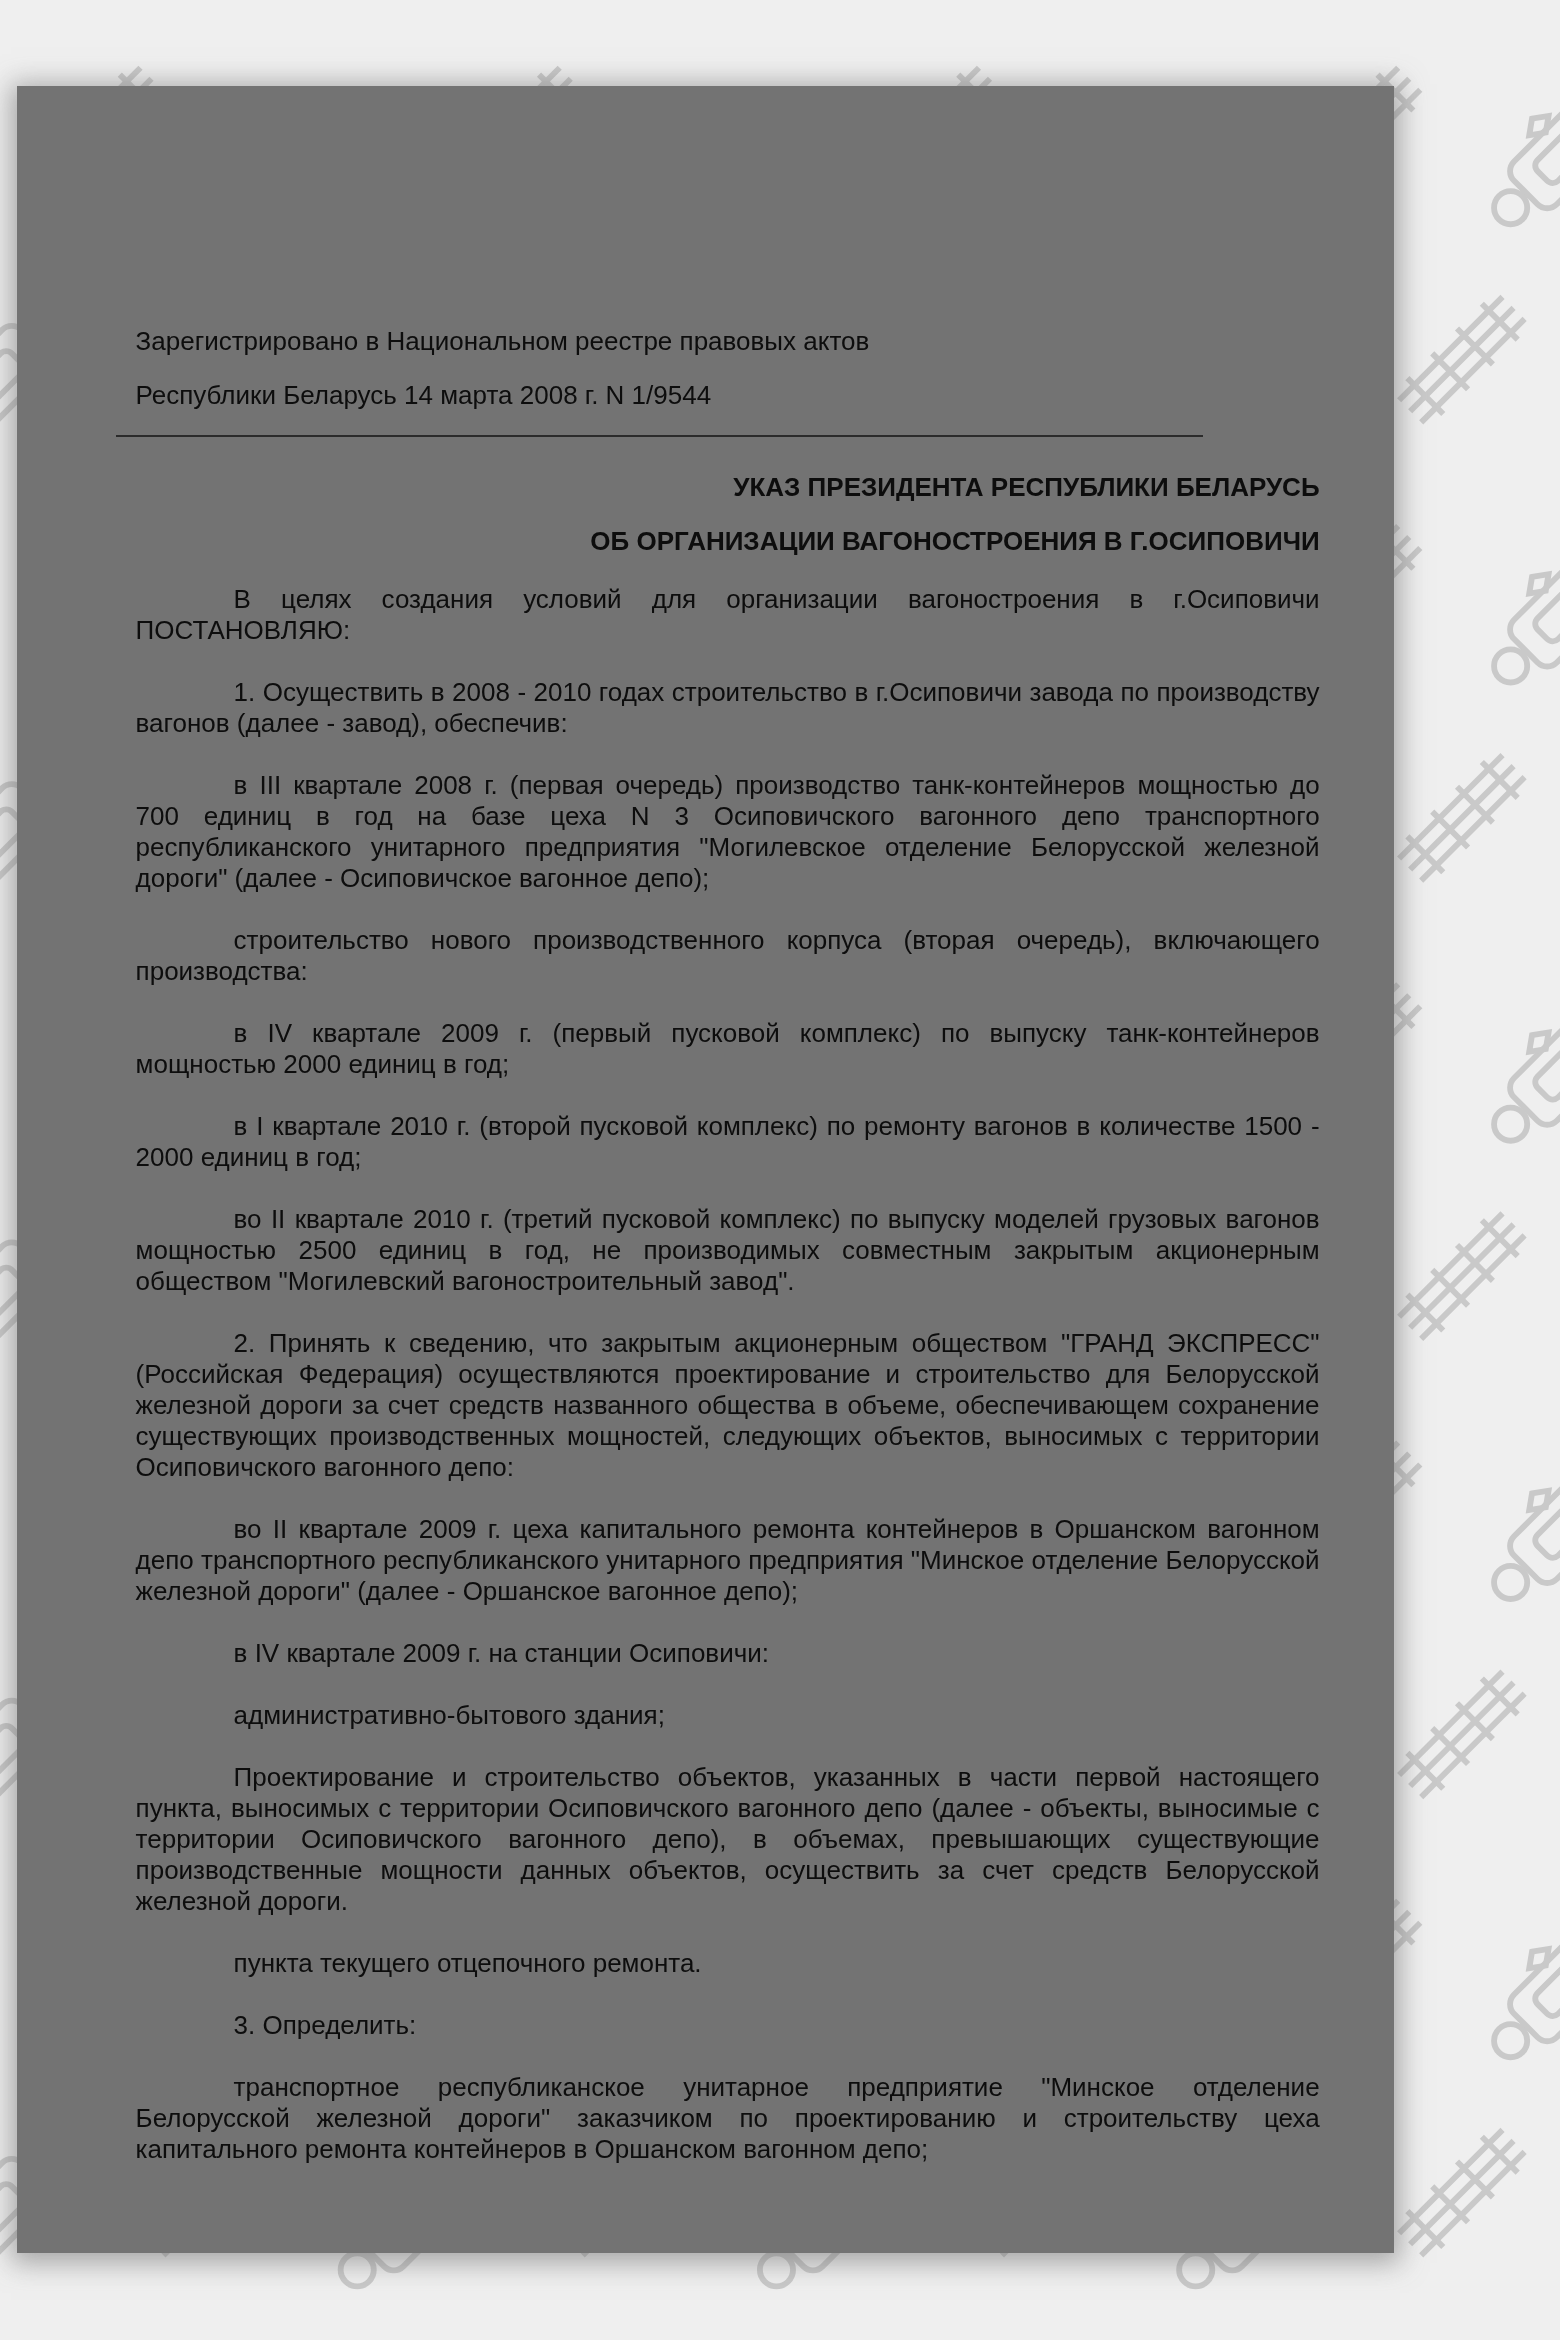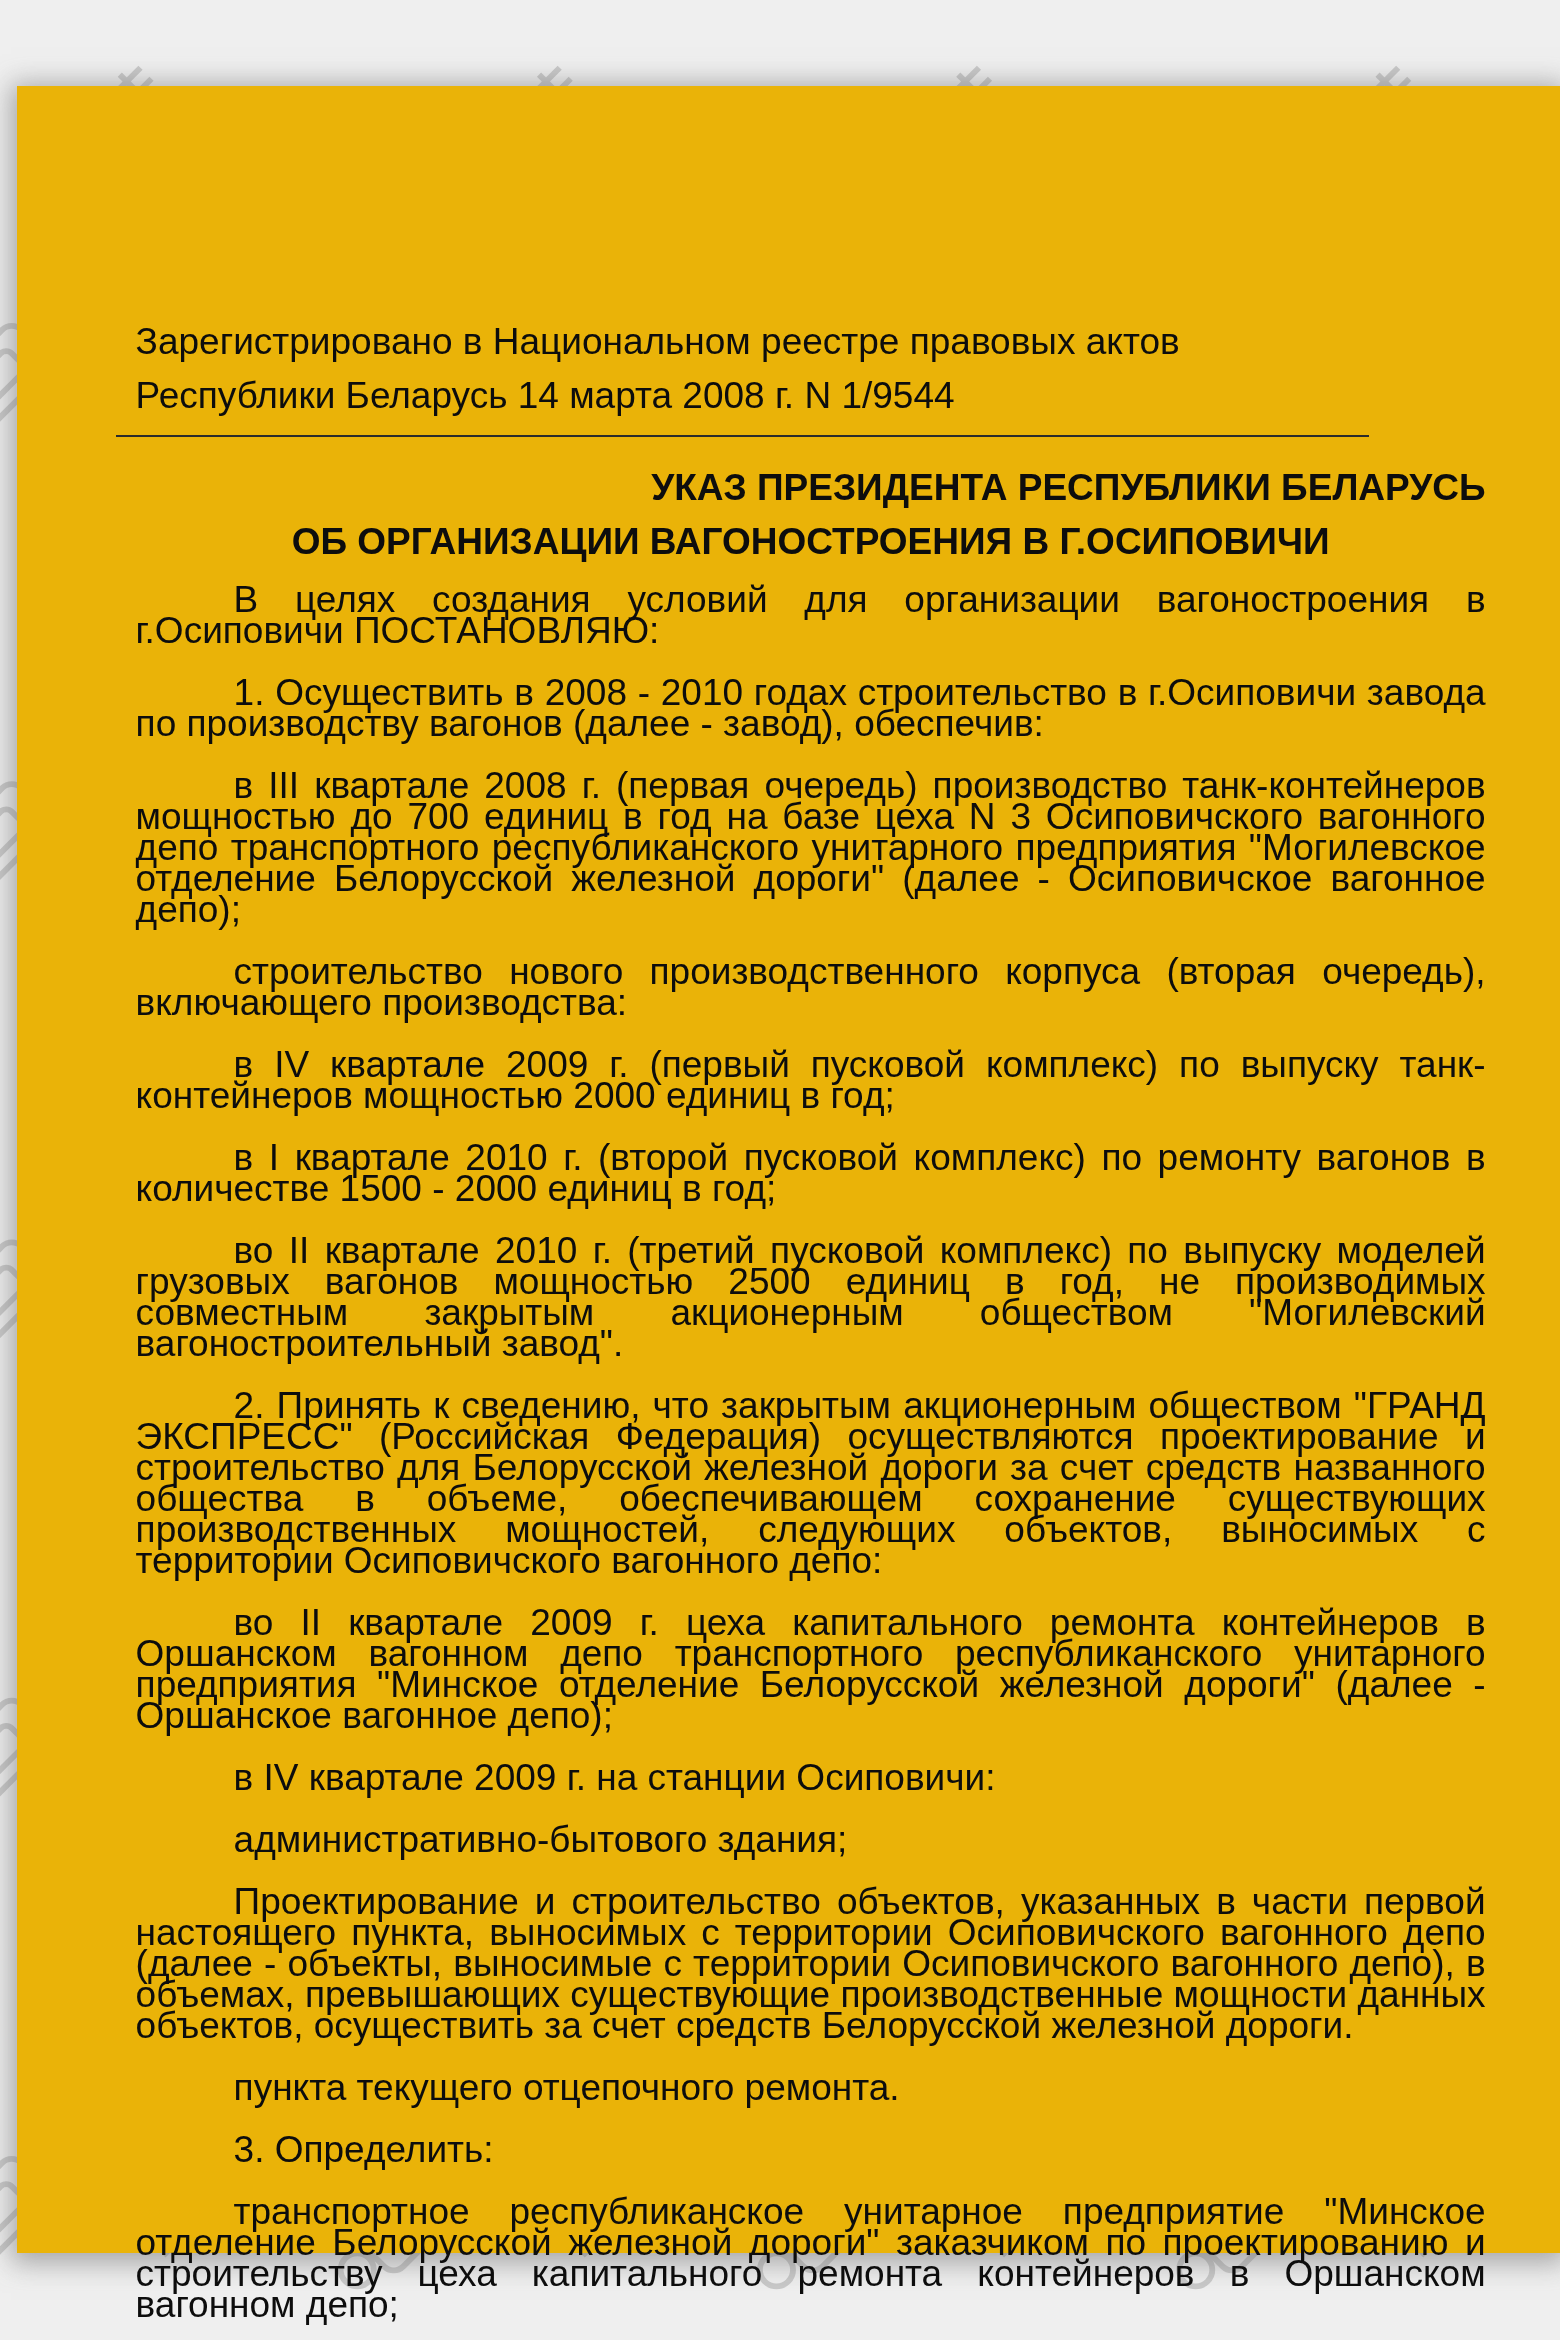--- a/index.html
+++ b/index.html
@@ -3,36 +3,36 @@
 <meta charset="utf-8">
 <style>
   html,body{margin:0;padding:0;}
   body{
     width:1560px;height:2341px;position:relative;overflow:hidden;
     background:#efefef;
     font-family:"Liberation Sans","DejaVu Sans",sans-serif;
   }
   #bg-pattern{position:absolute;left:0;top:0;width:1560px;height:2341px;}
   .page{
-    position:absolute;left:16.6px;top:86px;width:1543px;height:2167px;
-    background:#eab308;
+    position:absolute;left:16.6px;top:86px;width:1377px;height:2167px;
+    background:#737373;
     box-shadow:0 3.9px 25px 5.9px rgba(105,105,105,0.55);
     box-sizing:border-box;
     padding:240px 74px 0 119px;
     color:#0d0d0d;
-    font-size:37px;line-height:31px;
+    font-size:26px;line-height:31px;
   }
   .reg p{margin:0 0 23.4px 0;text-align:left;}
   hr.rule{
     border:none;border-top:2px solid #2b2b2b;
     margin:13.7px 117px 0 -19.5px;
   }
   .title-block{margin-top:35px;text-align:right;font-weight:bold;}
   .title-block p{margin:0;}
-  .subject{margin-top:23.4px;text-align:center;font-weight:bold;}
+  .subject{margin-top:23.4px;text-align:right;font-weight:bold;}
   .body-text{margin-top:27px;}
   .body-text p{
     margin:16px 0 31px 0;
     text-align:justify;
     text-indent:98px;
   }
 </style>
 </head>
 <body>
 

